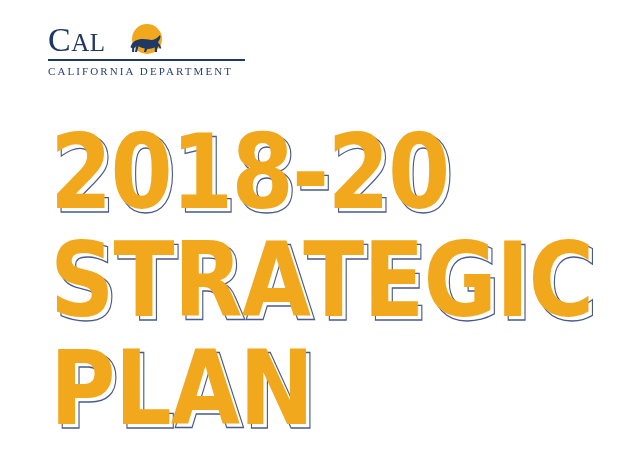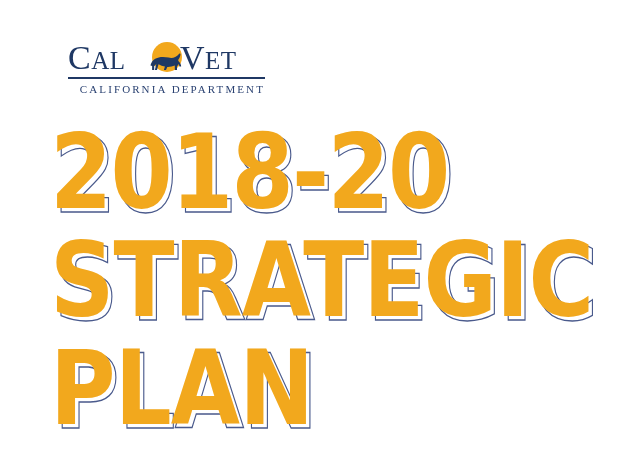--- a/index.html
+++ b/index.html
@@ -17,23 +17,22 @@
     width: 639px;
     height: 457px;
     background: #ffffff;
     overflow: hidden;
   }
 
   
   .logo-block {
     position: absolute;
     left: 48px;
-    top: 38px;
+    top: 20px;
     width: 200px;
-    margin-left: 20px;
   }
 
   .logo-wordmark {
     position: relative;
     height: 40px;
     width: 200px;
   }
 
   .logo-word {
     position: absolute;
@@ -69,21 +68,21 @@
     width: 197px;
     height: 2px;
     background: #1f3864;
   }
 
   .logo-subtitle {
     position: absolute;
     left: 0px;
     top: 44px;
     width: 197px;
-    text-align: right;
+    text-align: left;
     font-family: "Liberation Serif", "DejaVu Serif", serif;
     color: #2b4272;
     font-size: 11px;
     line-height: 15px;
     letter-spacing: 2.1px;
     font-weight: 400;
     white-space: nowrap;
   }
 
   
@@ -157,21 +156,20 @@
                    C25.0 20.1 27.2 20.0 29.2 19.0 C30.6 18.3 31.9 17.2 33.0 16.0
                    C33.6 15.3 34.6 15.6 34.5 16.5 C34.3 18.2 33.6 19.9 32.6 21.2
                    C32.0 22.0 32.2 22.9 32.8 23.5 C34.2 24.9 35.0 26.6 35.2 28.5
                    L33.4 28.5 L32.8 26.0 L31.0 28.4 L31.0 32.0 L28.8 32.0 L28.8 27.6
                    C26.5 28.6 23.9 29.0 21.3 28.9 L20.0 32.0 L17.9 32.0 L18.9 28.6
                    C16.6 28.2 14.4 27.4 12.5 26.2 L11.0 32.0 L8.9 32.0 L10.3 26.0
                    L8.2 28.2 L8.2 32.0 L6.1 32.0 L6.1 28.0 Z" fill="#1f3864"></path>
         </svg>
       </div>
 
-      <div class="logo-word logo-word-vet"><span class="sc-big">V</span><span class="sc-small">ET</span></div>
     </div>
 
     <div class="logo-rule"></div>
 
     <div class="logo-subtitle">
       <div>CALIFORNIA DEPARTMENT</div>
     </div>
   </div>
 
   <div class="title-block">

